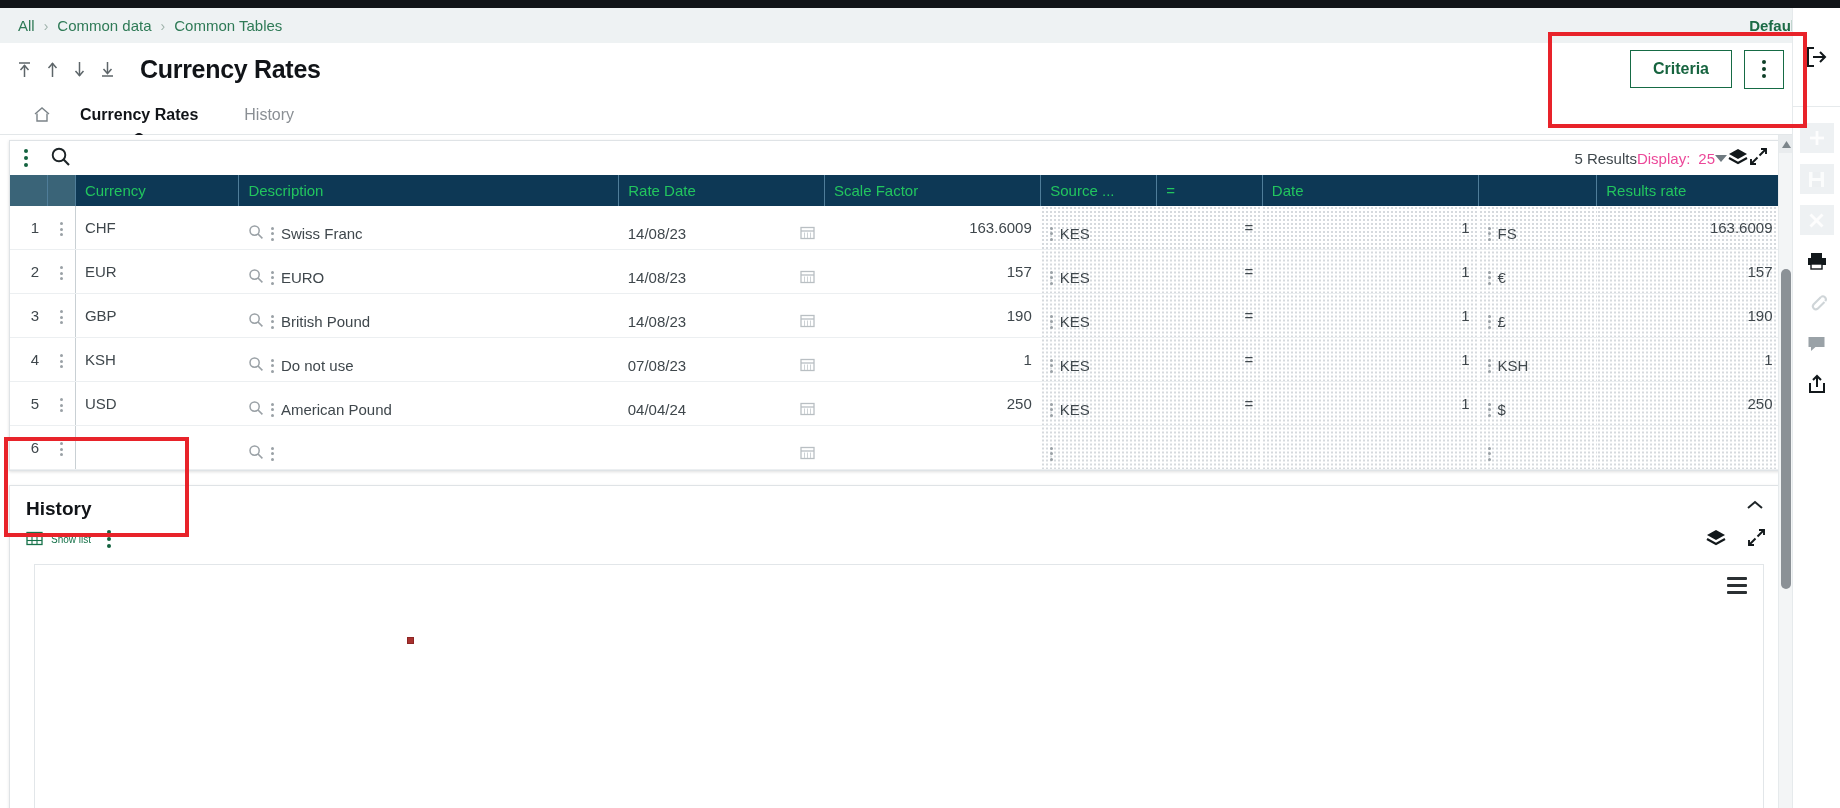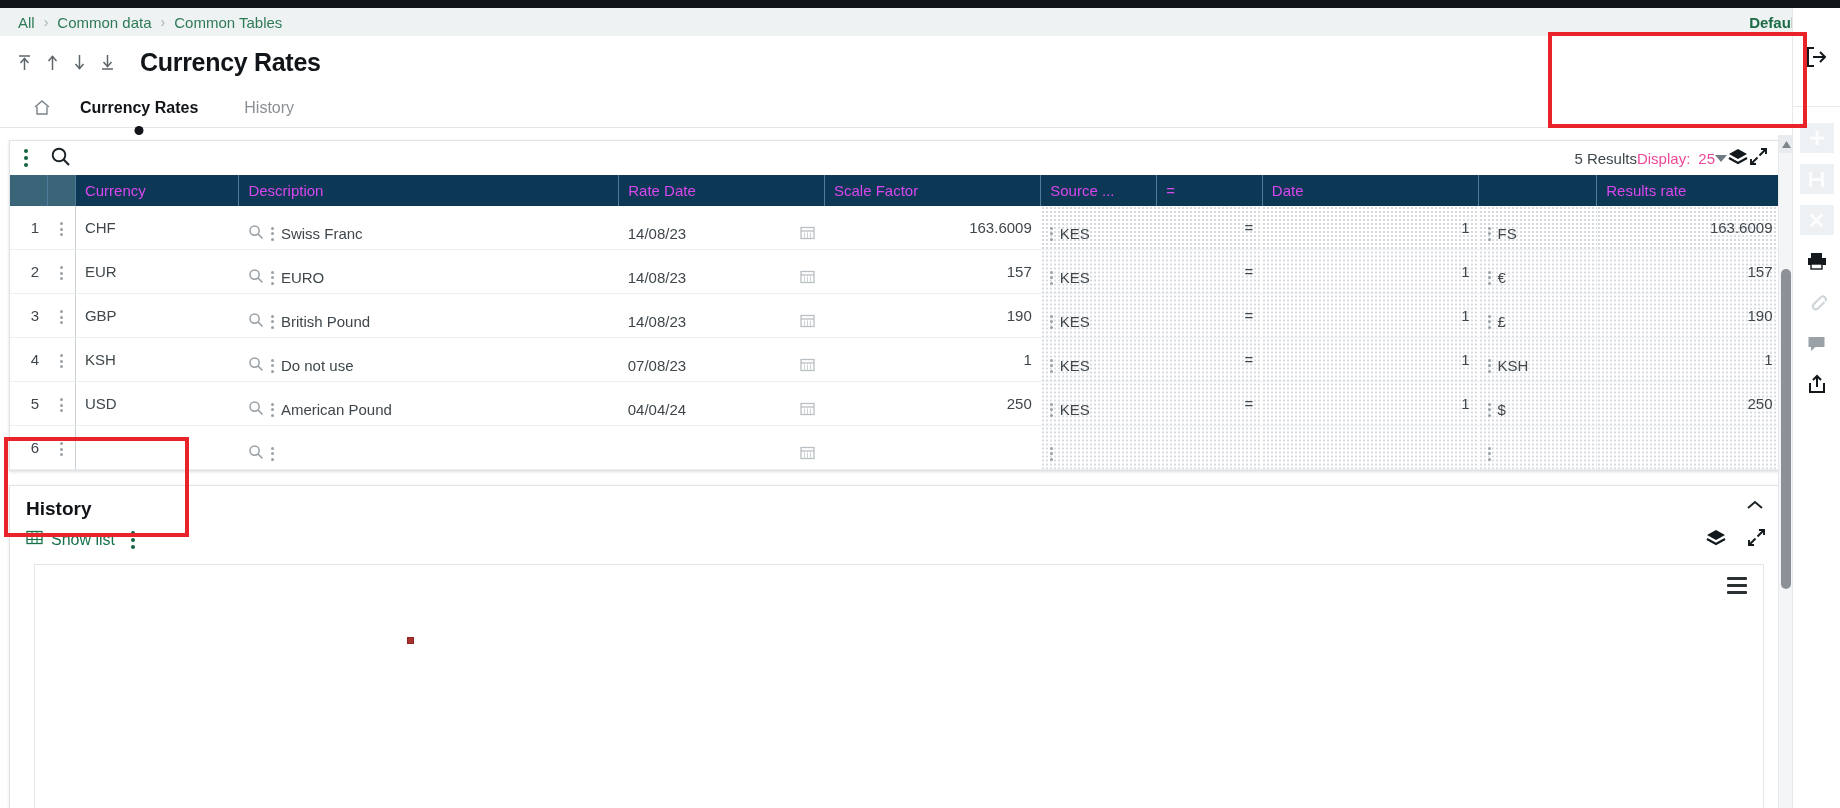--- a/index.html
+++ b/index.html
@@ -8,21 +8,21 @@
     font-family: "Liberation Sans", sans-serif;
     background: #ffffff;
     overflow: hidden;
   }
 
   
   .topstrip { height: 8px; background: #111418; width: 100%; }
 
   
   .breadcrumb-bar {
-    height: 28px;
+    height: 35px;
     background: #eef2f3;
     display: flex;
     align-items: center;
     padding: 0 18px;
     font-size: 15px;
     position: relative;
   }
   .crumb { color: #2e7a56; cursor: pointer; white-space: nowrap; }
   .crumb-sep {
     color: #9fb3ab; margin: 0 9px; font-size: 14px;
@@ -132,21 +132,21 @@
     border-left: 6px solid transparent;
     border-right: 6px solid transparent;
     border-top: 7px solid #6f7a80;
     cursor: pointer;
   }
 
   
   table.grid { border-collapse: collapse; width: 100%; table-layout: fixed; }
   table.grid th {
     background: #0d3855;
-    color: #d946ef;
+    color: #22c55e;
     font-size: 15px;
     font-weight: normal;
     text-align: left;
     padding: 7px 9px;
     height: 30px;
     border-right: 1px solid #4f7d99;
     white-space: nowrap;
     overflow: hidden;
     cursor: pointer;
   }
@@ -195,21 +195,21 @@
     padding: 12px 16px 0 16px;
     display: flex; align-items: flex-start;
   }
   .history-title { font-size: 19px; font-weight: bold; color: #111418; }
   .chev-up { margin-left: auto; cursor: pointer; }
   .history-sub {
     padding: 10px 16px 0 16px;
     display: flex; align-items: center; gap: 10px;
   }
   .showlist {
-    color: #17724a; font-size: 16px; cursor: pointer;
+    color: #17724a; font-size: 10px; cursor: pointer;
     display: inline-flex; align-items: center; gap: 8px;
   }
   .sub-kebab { display: flex; flex-direction: column; gap: 3px; cursor: pointer; margin-left: 6px; }
   .sub-kebab i { width: 4px; height: 4px; background: #13623f; border-radius: 50%; }
   .hist-tools {
     position: absolute; right: 16px; top: 42px;
     display: flex; align-items: center; gap: 20px;
   }
   .chart-box {
     position: absolute; left: 24px; right: 18px; top: 78px; bottom: 0;
@@ -300,20 +300,30 @@
       <svg width="17" height="19" viewBox="0 0 17 19">
           <line x1="8.5" y1="2" x2="8.5" y2="13" stroke="#5d6569" stroke-width="1.5"></line>
           <polyline points="4.5,9 8.5,13.5 12.5,9" fill="none" stroke="#5d6569" stroke-width="1.5"></polyline>
           <line x1="3" y1="16" x2="14" y2="16" stroke="#5d6569" stroke-width="1.5"></line>
         </svg>
     </span>
   </div>
 
   <div class="page-title">Currency Rates</div>
 
+  <div class="header-actions">
+    <button class="btn-criteria">Criteria</button>
+    <div class="btn-kebab">
+      <span class="kebab-dots">
+          <i></i>
+          <i></i>
+          <i></i>
+        </span>
+    </div>
+  </div>
 </div>
 
 <div class="tab-row">
   <span class="home-icon">
     <svg width="20" height="19" viewBox="0 0 20 19">
         <polyline points="3,9 10,3 17,9" fill="none" stroke="#7b8388" stroke-width="1.4"></polyline>
         <polyline points="5,8.5 5,16 15,16 15,8.5" fill="none" stroke="#7b8388" stroke-width="1.4"></polyline>
       </svg>
   </span>
   <span class="tab active">Currency Rates</span>

